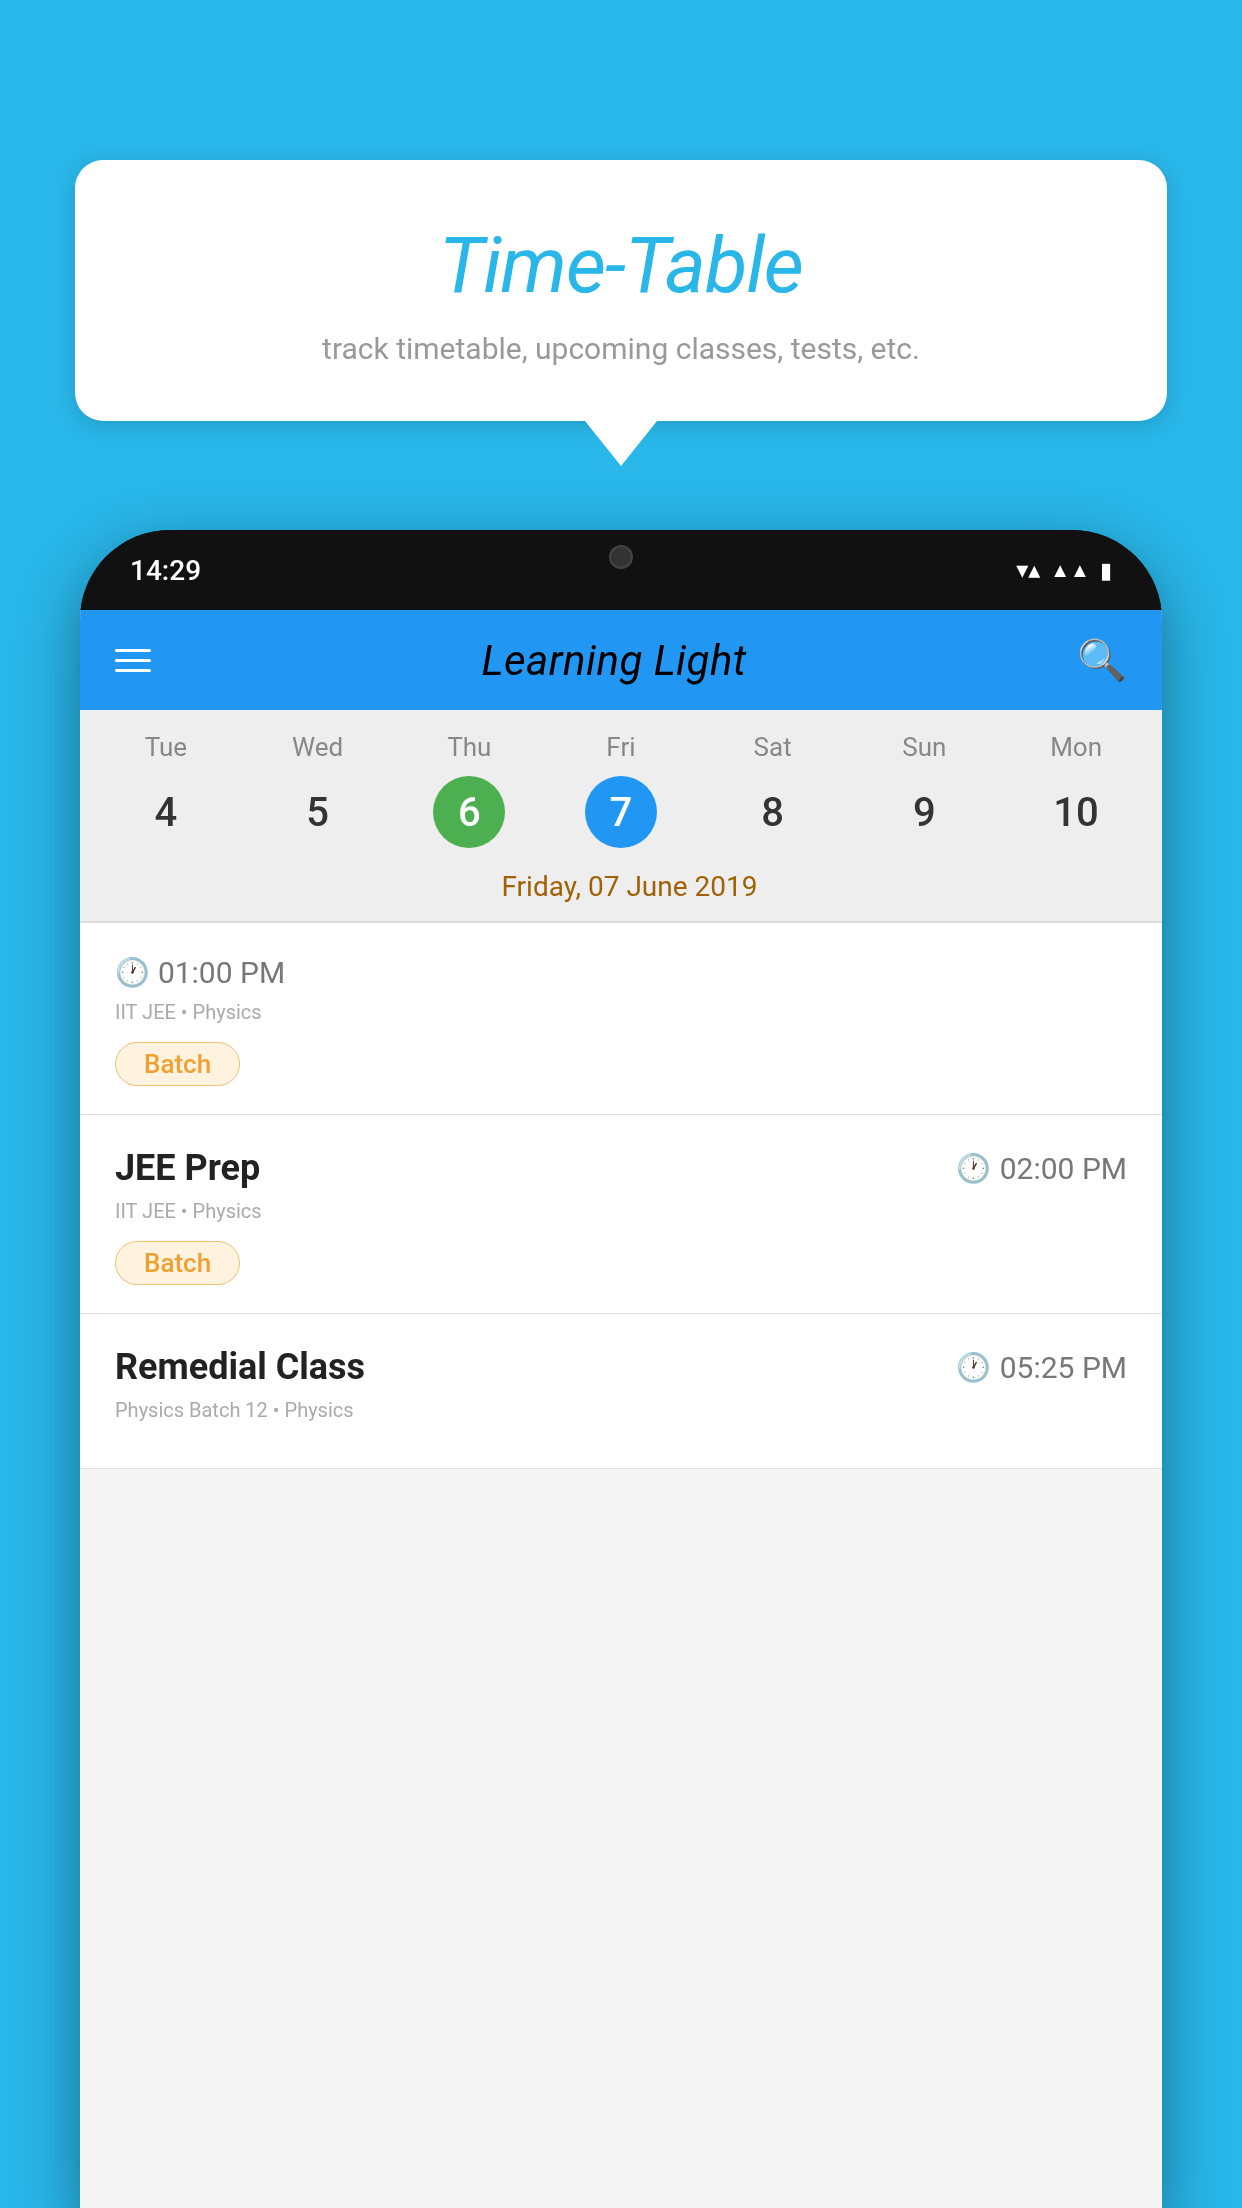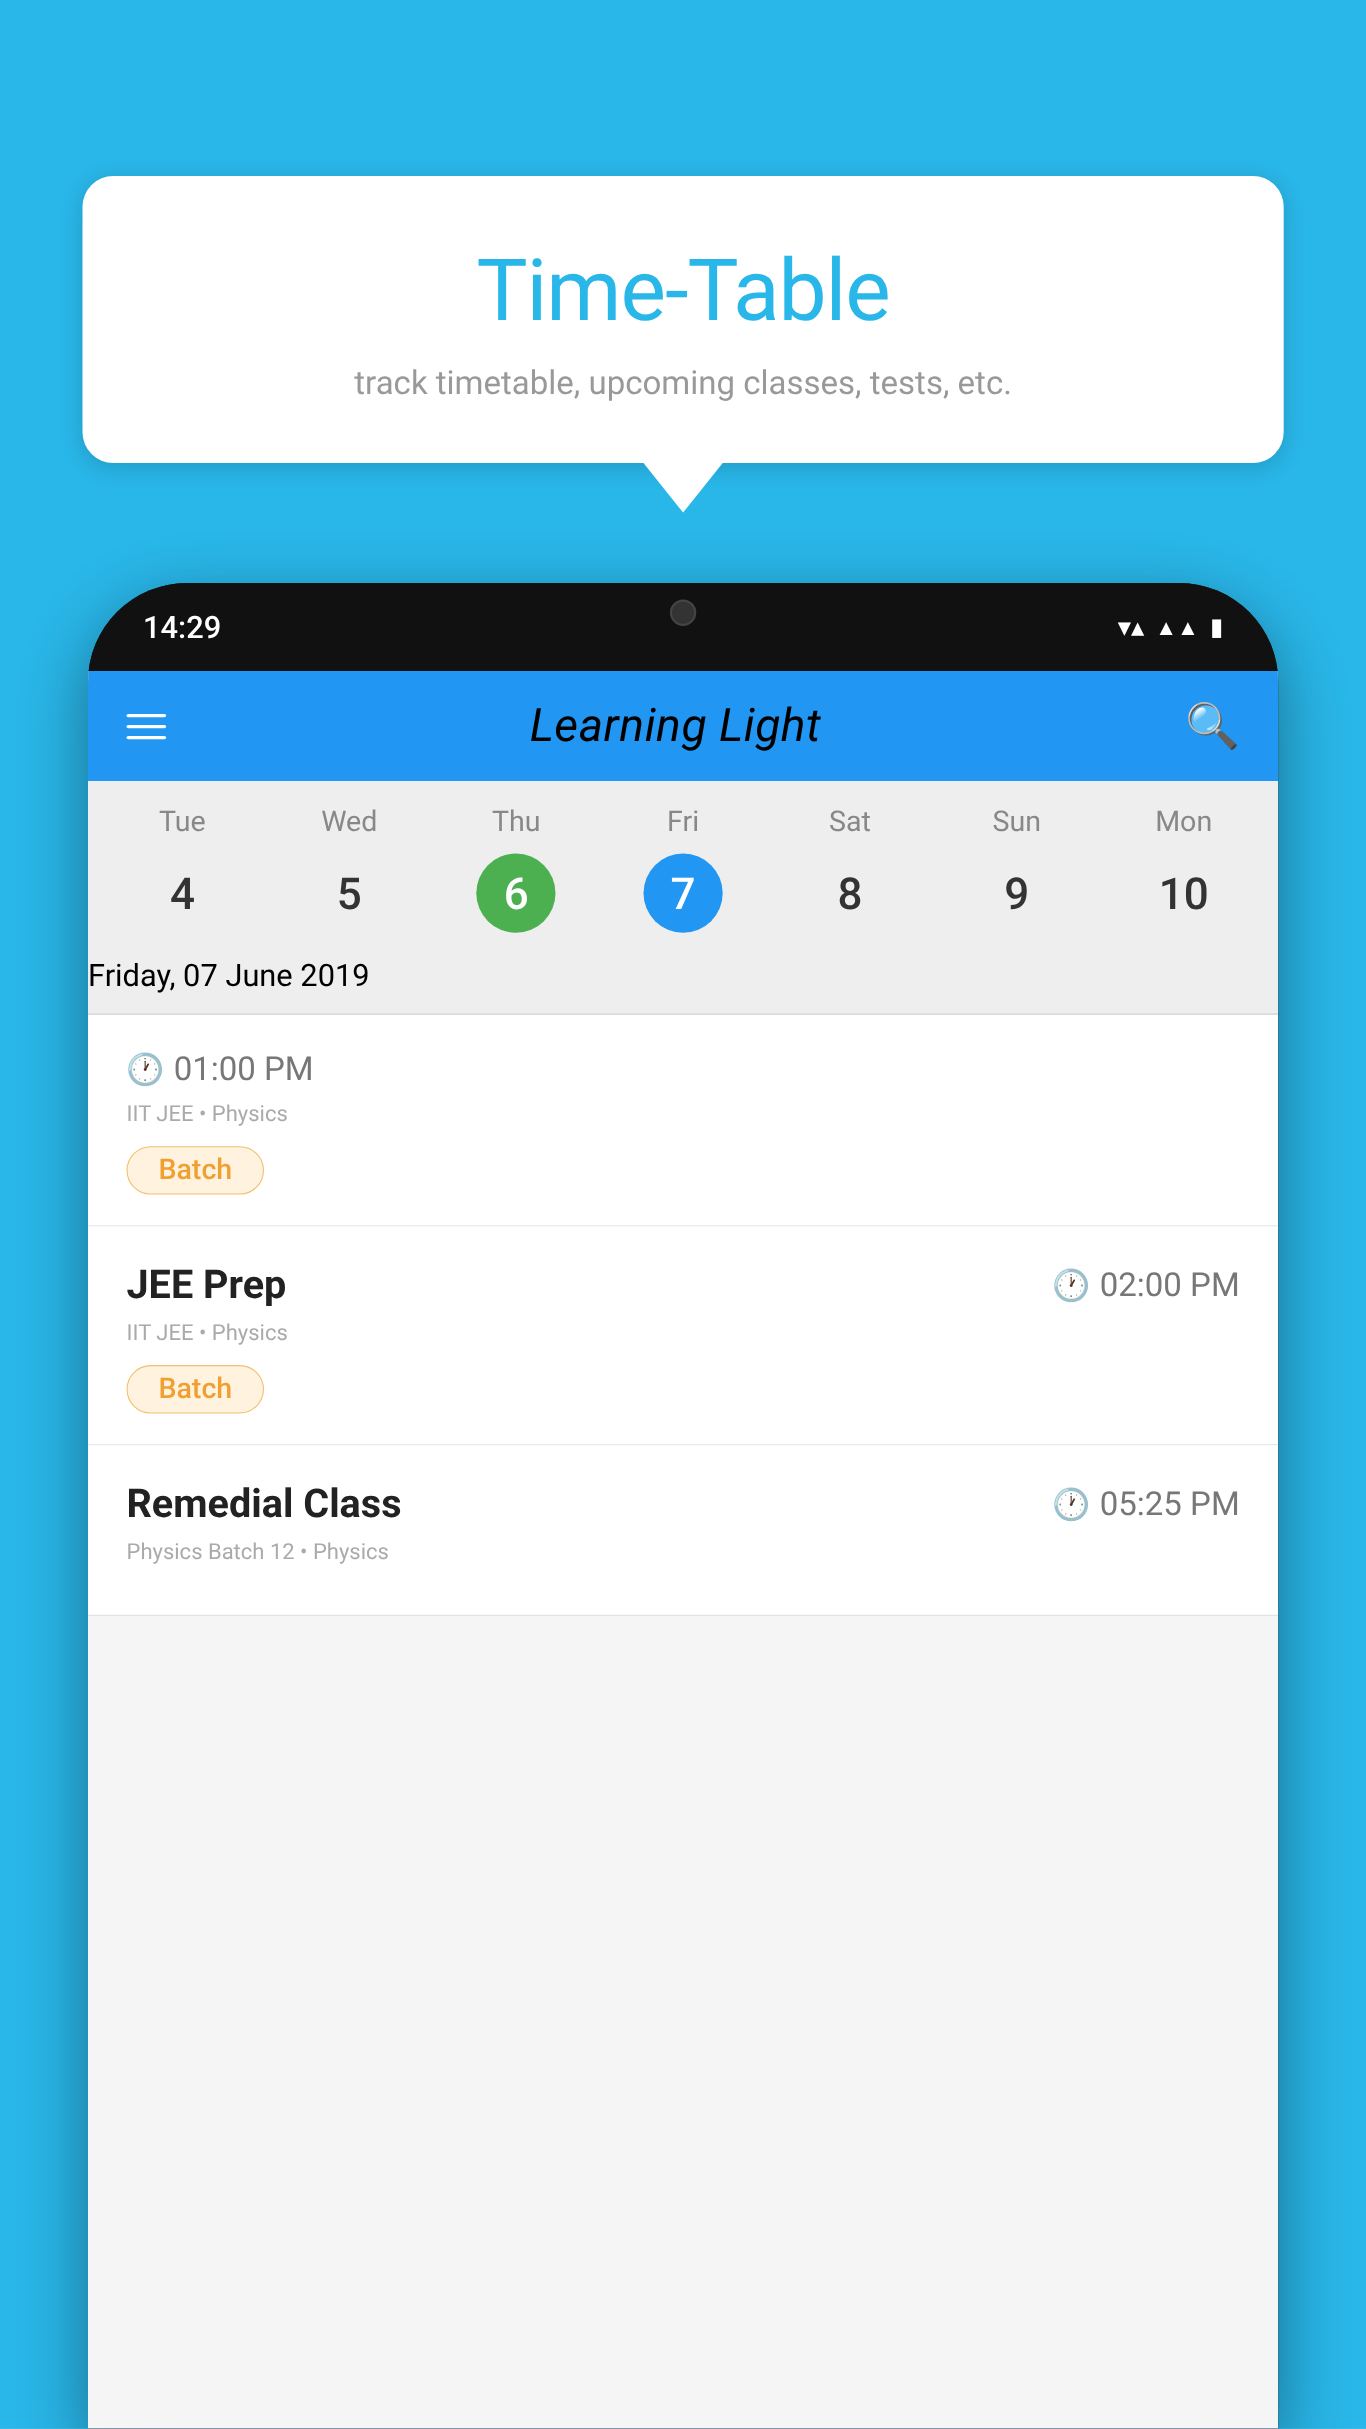--- a/index.html
+++ b/index.html
@@ -39,20 +39,21 @@
       border-top: 50px solid white;
     }
 
     .tooltip-title {
       text-align: center;
       font-size: 78px;
       font-weight: 400;
       color: #29b6e8;
       margin-bottom: 20px;
       letter-spacing: -1px;
+      font-style: italic;
     }
 
     .tooltip-subtitle {
       text-align: center;
       font-size: 30px;
       color: #999;
       font-weight: 400;
     }
 
     
@@ -208,24 +209,26 @@
       background: #4caf50;
       color: white;
     }
 
     .day-num.selected {
       background: #2196f3;
       color: white;
     }
 
     .date-label {
+      text-align: center;
       font-size: 28px;
-      color: #000000;
+      color: #a16207;
       padding: 14px 0 18px;
       background: #eeeeee;
+      margin-left: 17px;
     }
 
     
     .divider {
       height: 2px;
       background: #ddd;
     }
 
     
     .class-list {

